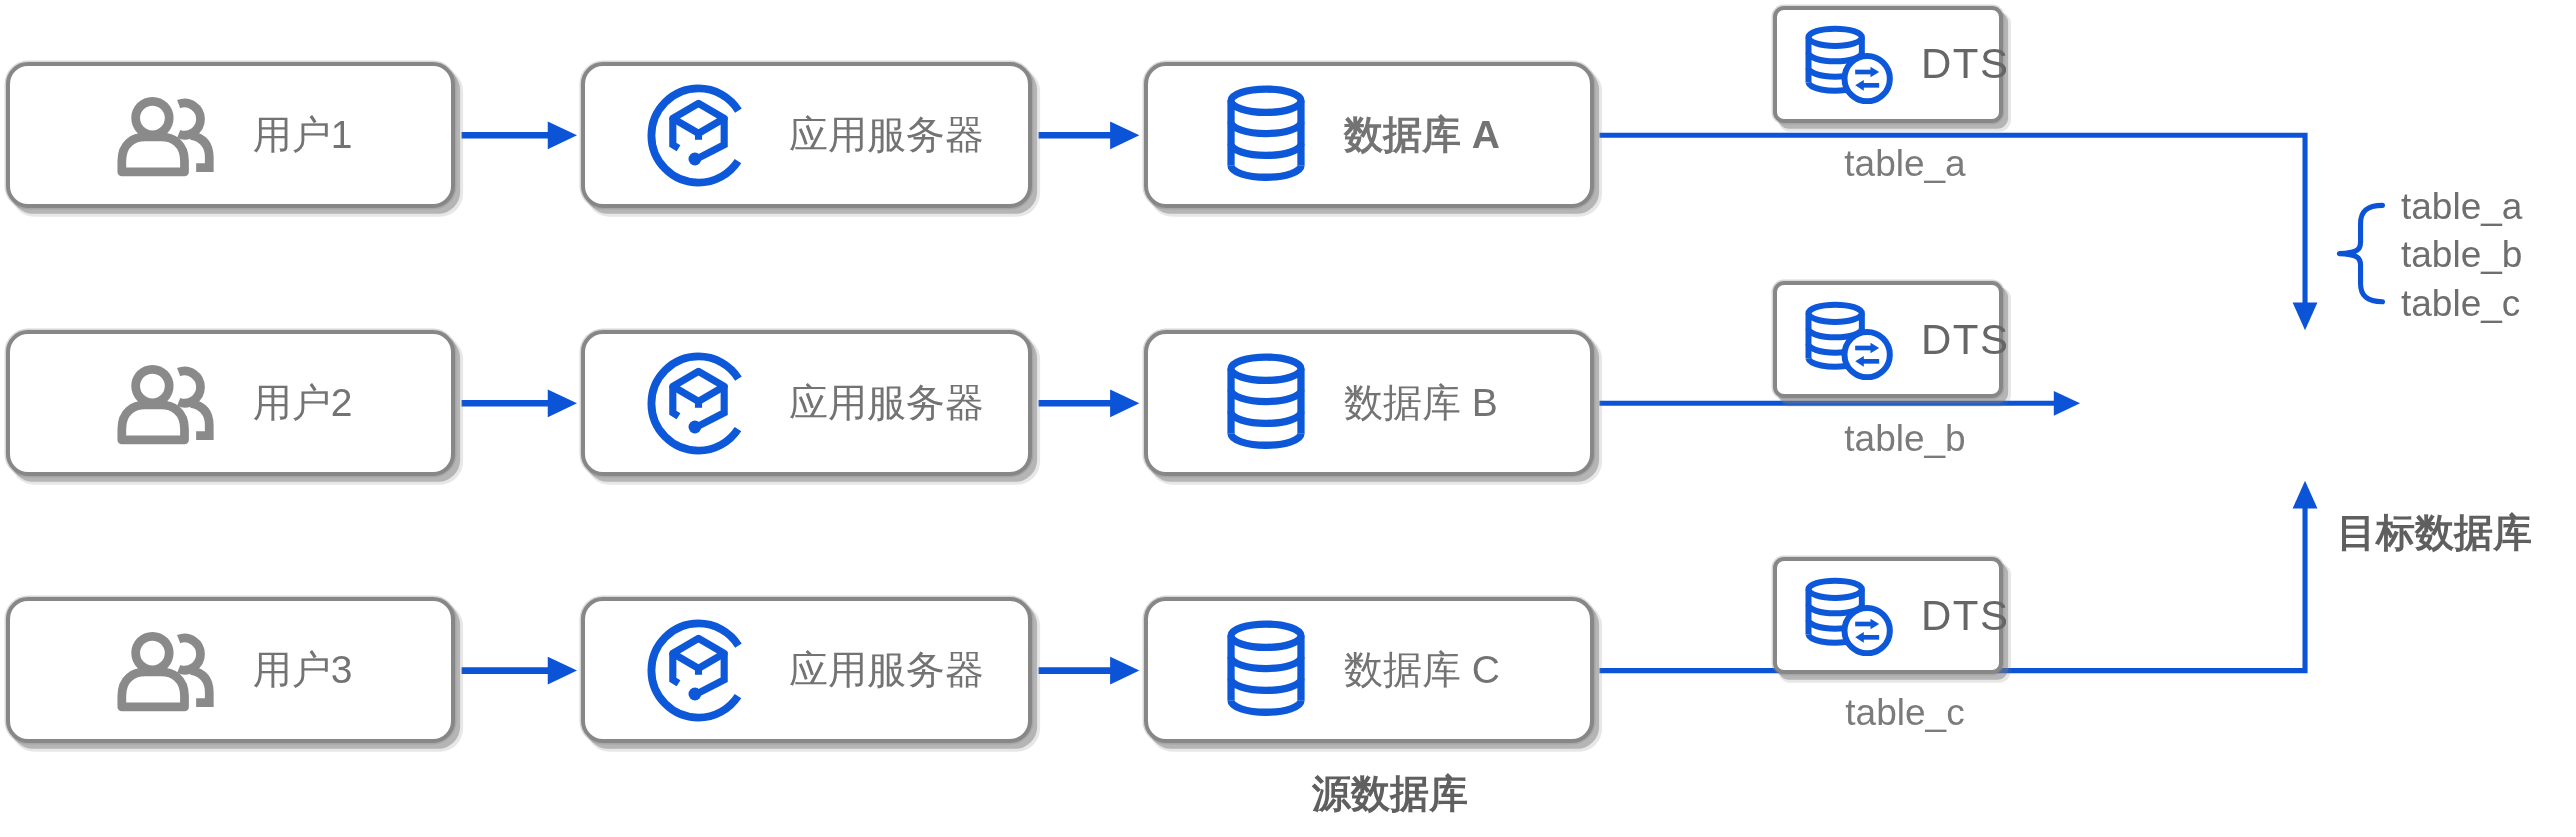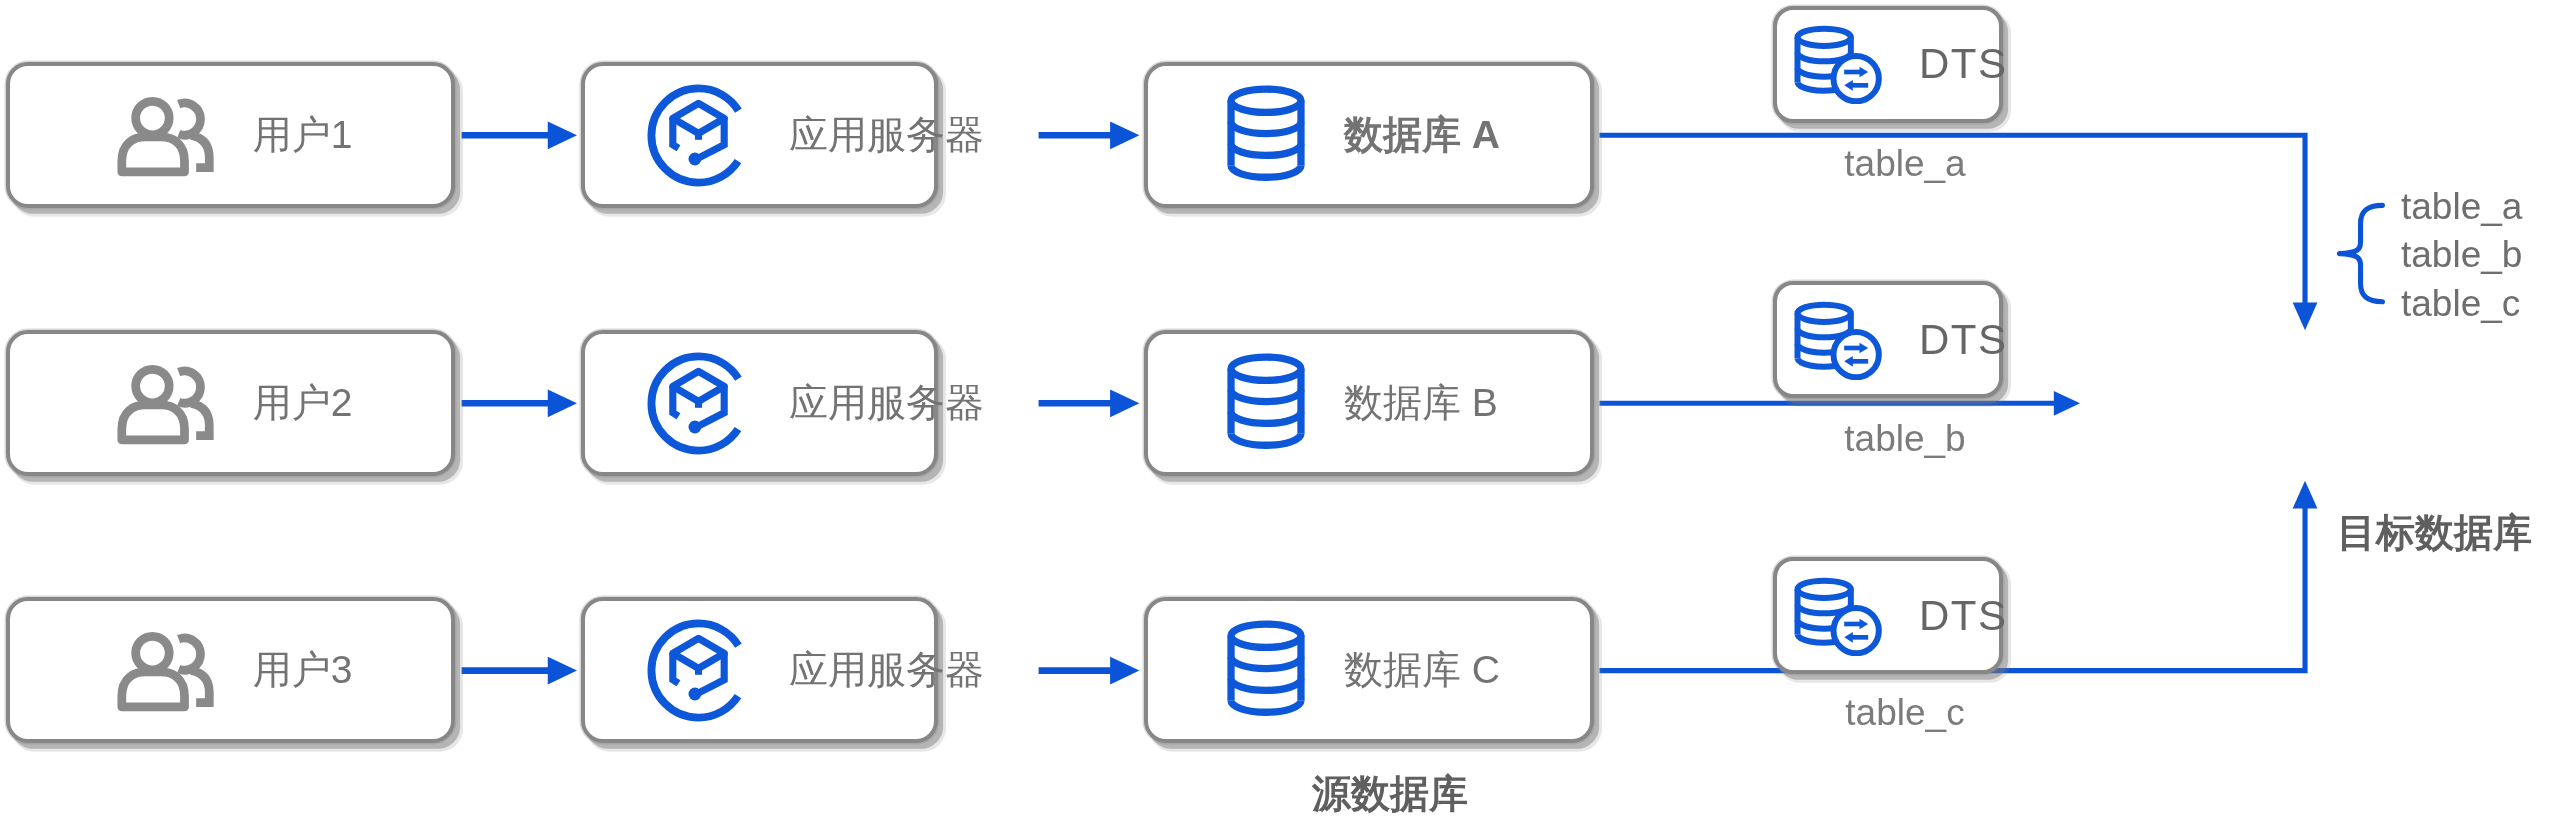--- a/index.html
+++ b/index.html
@@ -4,23 +4,23 @@
 <style>
   html,body{margin:0;padding:0;background:#fff;}
   .canvas{position:relative;width:2576px;height:838px;background:#ffffff;overflow:hidden;
           font-family:"Liberation Sans",sans-serif;}
   
   .node{position:absolute;height:146px;background:#ffffff;border:4.4px solid #878787;border-radius:22px;
         box-shadow:0 0 0 1.5px rgba(135,135,135,.32), 5.1px 5.8px 0 0 rgba(120,120,120,.45), 6.6px 7.3px 0 1.5px rgba(120,120,120,.18);
         display:flex;align-items:center;box-sizing:border-box;}
   .node .label{font-size:39px;color:#737373;white-space:nowrap;}
   .node-user{left:5.8px;width:449px;padding-left:106px;gap:35px;}
-  .node-app{left:581px;width:357px;padding-left:60px;gap:37px;}
+  .node-app{left:581px;width:451px;padding-left:60px;gap:37px;}
   .node-db{left:1144px;width:450px;padding-left:77px;gap:37px;}
-  .node-dts{left:1773px;width:230px;height:117px;border-radius:20px;padding-left:12px;gap:29px;}
+  .node-dts{left:1773px;width:230px;height:117px;border-radius:11px;padding-left:23px;gap:20px;}
   .node-dts .label{font-size:42px;color:#666666;letter-spacing:1.5px;}
   .node-target{left:2084px;top:326px;width:449px;height:152px;padding-left:77px;gap:37px;}
   .icon{flex:0 0 auto;}
   
   .dts-caption{position:absolute;left:1759px;width:292px;text-align:center;font-size:37px;color:#7b7b7b;}
   .right-table{position:absolute;left:2401px;height:41px;font-size:37px;color:#6e6e6e;white-space:nowrap;}
   .caption-bold{position:absolute;font-size:39px;font-weight:700;color:#5f5f5f;white-space:nowrap;}
   
   .wires{position:absolute;left:0;top:0;width:2576px;height:838px;pointer-events:none;}
 </style>

